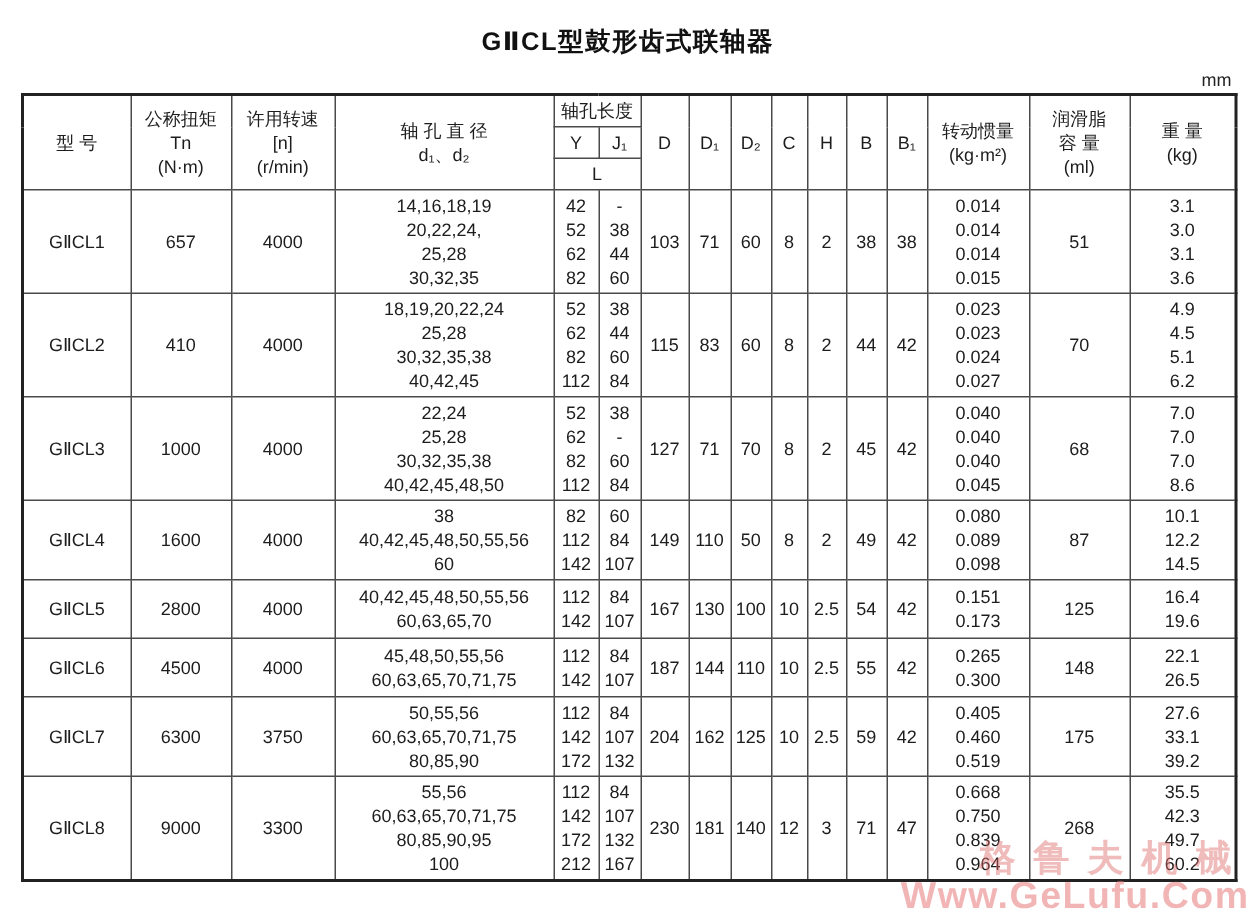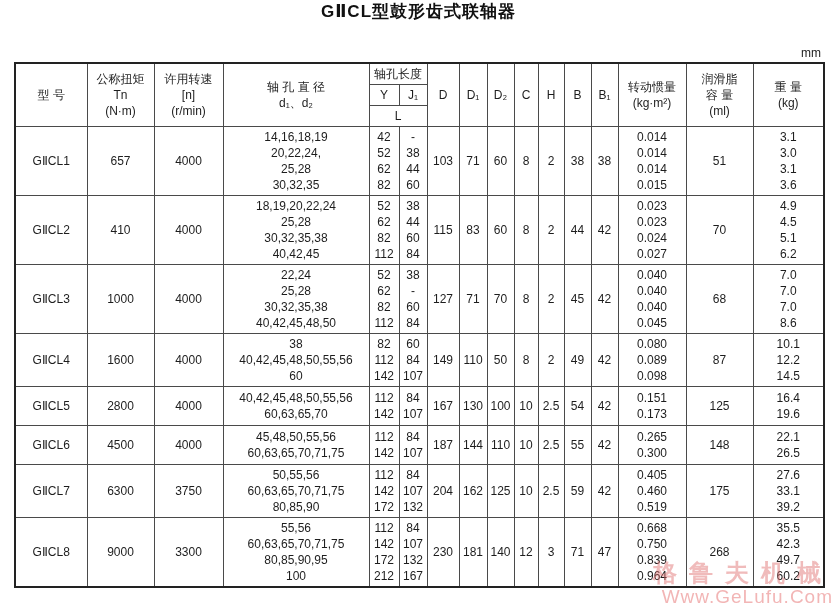--- a/index.html
+++ b/index.html
@@ -2,21 +2,21 @@
 <html><head>
 <meta charset="utf-8">
 <style>
   html,body{margin:0;padding:0;}
   body{
     width:837px;height:612px;background:#ffffff;position:relative;overflow:hidden;
     font-family:"Liberation Sans","DejaVu Sans",sans-serif;color:#1a1a1a;
   }
   .page-title{
     text-align:center;font-size:17px;font-weight:bold;letter-spacing:1px;
-    margin:0;color:#111;
+    padding-top:16px;margin:0;color:#111;
   }
   .unit-label{
     position:absolute;top:46px;right:16px;font-size:12px;color:#222;padding-left:36px;
   }
   table.spec{
     position:absolute;left:14px;top:62px;border-collapse:collapse;table-layout:fixed;
     width:809px;font-size:12px;
   }
   table.spec th, table.spec td{
     border:1px solid #4a4a4a;padding:2px 2px;text-align:center;vertical-align:middle;
@@ -31,21 +31,21 @@
   tr.r2 td{height:34px;}
   .watermark{
     position:absolute;right:4px;bottom:4px;text-align:right;pointer-events:none;
   }
   .watermark .wm-cn{
     font-size:24px;letter-spacing:12px;color:rgba(221,105,105,0.45);font-weight:bold;
     line-height:22px;
     font-family:Liberation Mono, monospace;
   }
   .watermark .wm-url{
-    font-size:19px;color:rgba(231,120,120,0.55);font-weight:normal;line-height:22px;
+    font-size:25px;color:rgba(231,120,120,0.55);font-weight:bold;line-height:22px;
     letter-spacing:1px;
   }
 </style>
 </head>
 <body>
 
 <h1 class="page-title">GⅡCL型鼓形齿式联轴器</h1>
 <div class="unit-label">mm</div>
 
 <table class="spec">

